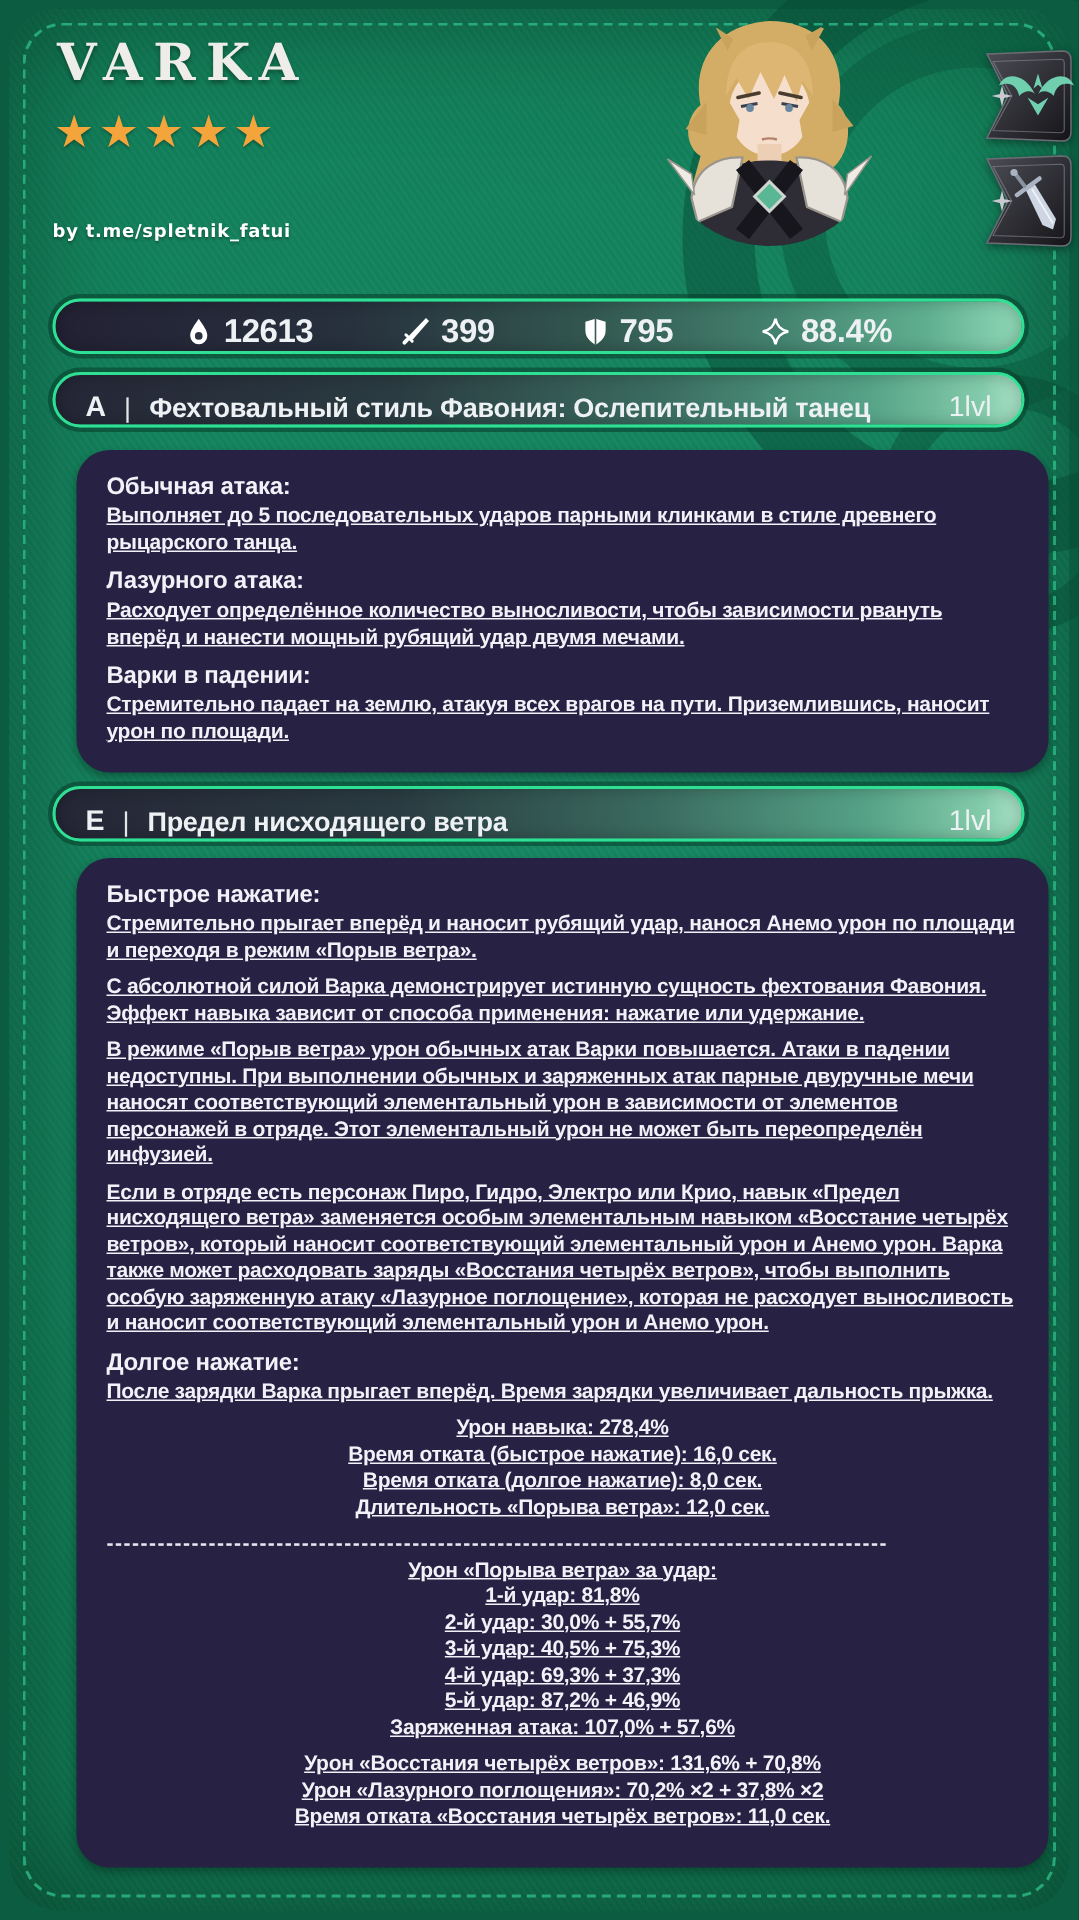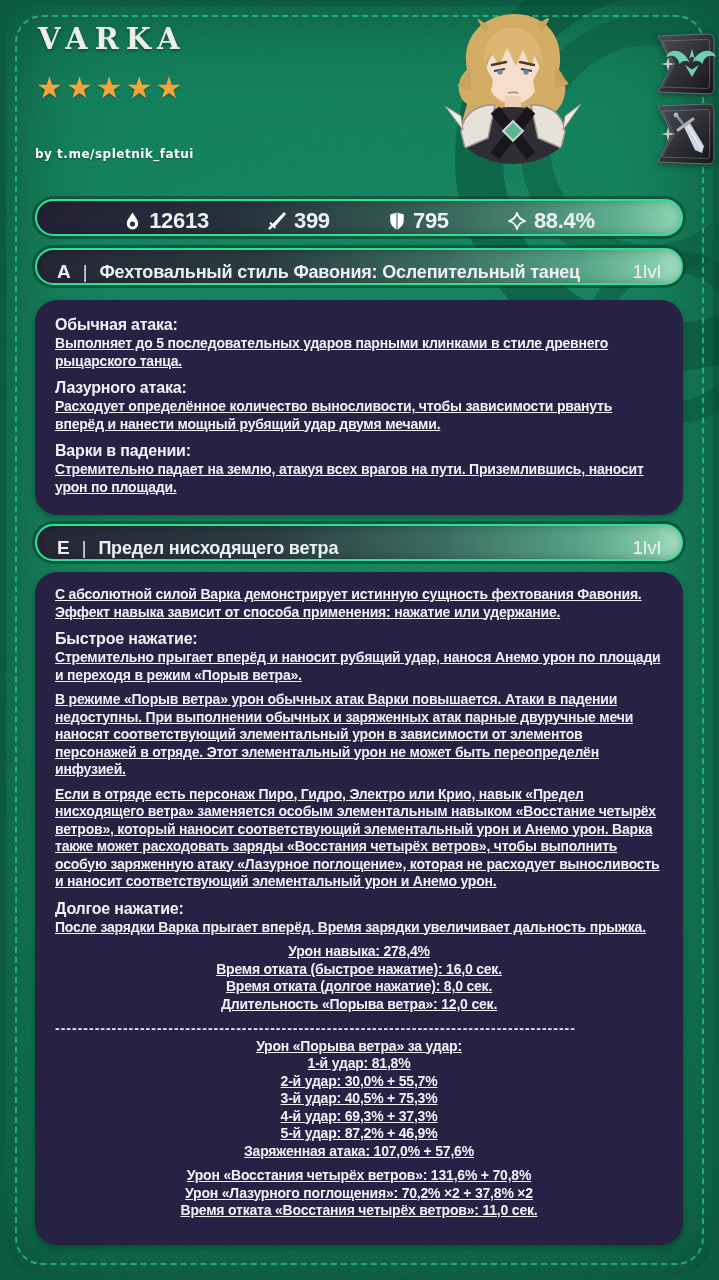--- a/index.html
+++ b/index.html
@@ -21,21 +21,21 @@
     border:2px dashed #31c18d;border-radius:27px;opacity:.75;pointer-events:none;
   }
   .ring{position:absolute;border-radius:50%;pointer-events:none;}
   .ring.r1{left:455px;top:-55px;width:330px;height:330px;border:48px solid rgba(7,72,50,.45);}
   .ring.r2{left:520px;top:15px;width:200px;height:200px;border:30px solid rgba(9,90,62,.5);}
   .ring.r3{left:585px;top:250px;width:130px;height:130px;border:22px solid rgba(7,72,50,.4);}
 
   .title{
     position:absolute;left:38px;top:22px;
     font-family:"DejaVu Serif","Liberation Serif",serif;
-    font-size:29px;font-weight:bold;color:#efedea;letter-spacing:7px;
+    font-size:34px;font-weight:bold;color:#efedea;letter-spacing:7px;
     text-shadow:0 2px 3px rgba(0,0,0,.35);
   }
   .stars{
     position:absolute;left:36px;top:70px;
     font-size:30px;letter-spacing:3px;color:#f3a43b;
     text-shadow:0 1px 2px rgba(0,0,0,.3);
   }
   .credit{
     position:absolute;left:35px;top:147px;
     font-family:"DejaVu Sans",sans-serif;font-size:12px;font-weight:bold;color:#ffffff;
@@ -65,21 +65,21 @@
     background:linear-gradient(90deg,#252636 0%,#2a3b41 35%,#3a6b5f 62%,#55a287 84%,#83cbaa 96%,#abe3c8 100%);
   }
   .head-pill.ha{top:248px;}
   .head-pill.he{top:524px;}
   .hkey{font-size:19px;font-weight:bold;}
   .hsep{font-size:18px;margin:0 12px;opacity:.95;}
   .htitle{font-size:18px;font-weight:bold;letter-spacing:-.2px;}
   .hlvl{margin-left:auto;font-size:19px;font-weight:normal;}
 
   .panel{
-    position:absolute;left:35px;width:648px;box-sizing:border-box;
+    position:absolute;left:51px;width:648px;box-sizing:border-box;
     background:#272144;border-radius:22px;padding:14px 20px;
     color:#f3f1f8;overflow:hidden;
     box-shadow:0 3px 6px rgba(0,20,12,.35);
   }
   .panel.p1{top:300px;height:215px;}
   .panel.p2{top:572px;height:673px;}
   .block+.block{margin-top:7px;}
   .bhead{margin:0;font-size:16px;font-weight:bold;line-height:21px;letter-spacing:-.2px;}
   .body{margin:0;font-size:14px;font-weight:bold;line-height:17.5px;letter-spacing:-.2px;text-decoration:underline;}
   .pre{white-space:pre-line;text-align:center;}
@@ -221,25 +221,25 @@
 
   <div class="pill head-pill he">
     <span class="hkey">E</span>
     <span class="hsep">|</span>
     <span class="htitle">Предел нисходящего ветра</span>
     <span class="hlvl">1lvl</span>
   </div>
 
   <div class="panel p2">
     <div class="block">
-      <p class="body">С абсолютной силой Варка демонстрирует истинную сущность фехтования Фавония. Эффект навыка зависит от способа применения: нажатие или удержание.</p>
-    </div>
-    <div class="block">
       <h3 class="bhead">Быстрое нажатие:</h3>
       <p class="body">Стремительно прыгает вперёд и наносит рубящий удар, нанося Анемо урон по площади и переходя в режим «Порыв ветра».</p>
+    </div>
+    <div class="block">
+      <p class="body">С абсолютной силой Варка демонстрирует истинную сущность фехтования Фавония. Эффект навыка зависит от способа применения: нажатие или удержание.</p>
     </div>
     <div class="block">
       <p class="body">В режиме «Порыв ветра» урон обычных атак Варки повышается. Атаки в падении недоступны. При выполнении обычных и заряженных атак парные двуручные мечи наносят соответствующий элементальный урон в зависимости от элементов персонажей в отряде. Этот элементальный урон не может быть переопределён инфузией.</p>
     </div>
     <div class="block">
       <p class="body">Если в отряде есть персонаж Пиро, Гидро, Электро или Крио, навык «Предел нисходящего ветра» заменяется особым элементальным навыком «Восстание четырёх ветров», который наносит соответствующий элементальный урон и Анемо урон. Варка также может расходовать заряды «Восстания четырёх ветров», чтобы выполнить особую заряженную атаку «Лазурное поглощение», которая не расходует выносливость и наносит соответствующий элементальный урон и Анемо урон.</p>
     </div>
     <div class="block">
       <h3 class="bhead">Долгое нажатие:</h3>
       <p class="body">После зарядки Варка прыгает вперёд. Время зарядки увеличивает дальность прыжка.</p>

